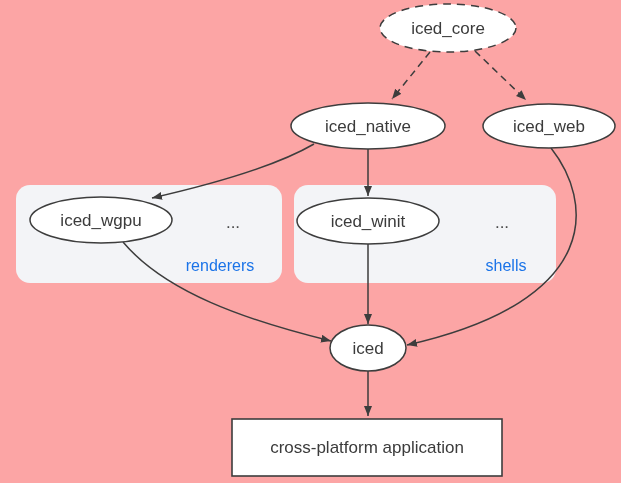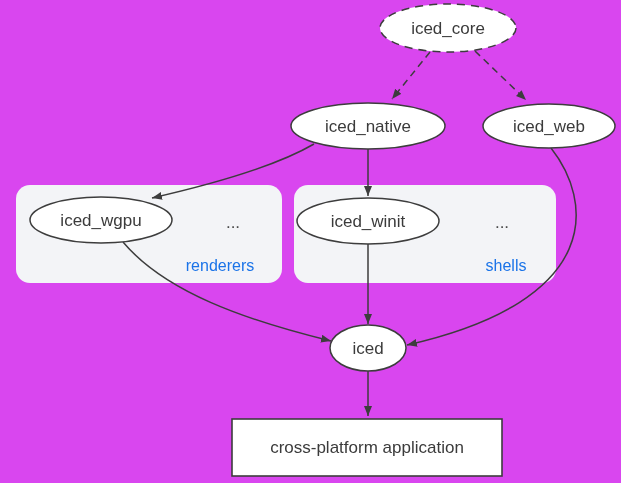--- a/index.html
+++ b/index.html
@@ -4,21 +4,21 @@
 <style>
   html, body {
     margin: 0;
     padding: 0;
     background: #ffffff;
   }
   .canvas {
     position: relative;
     width: 621px;
     height: 483px;
-    background: #d946ef;
+    background: #fca5a5;
     font-family: "Liberation Sans", sans-serif;
     overflow: hidden;
   }
   svg { display: block; }
 
   .node-ellipse {
     fill: #ffffff;
     stroke: #3d3d3d;
     stroke-width: 1.5;
   }

